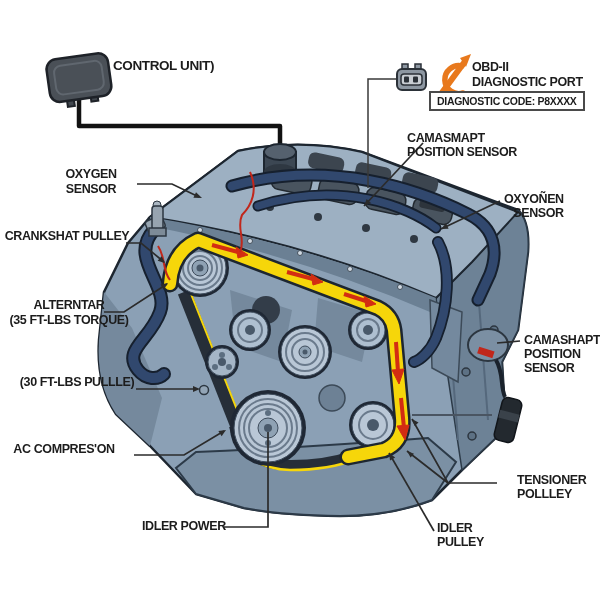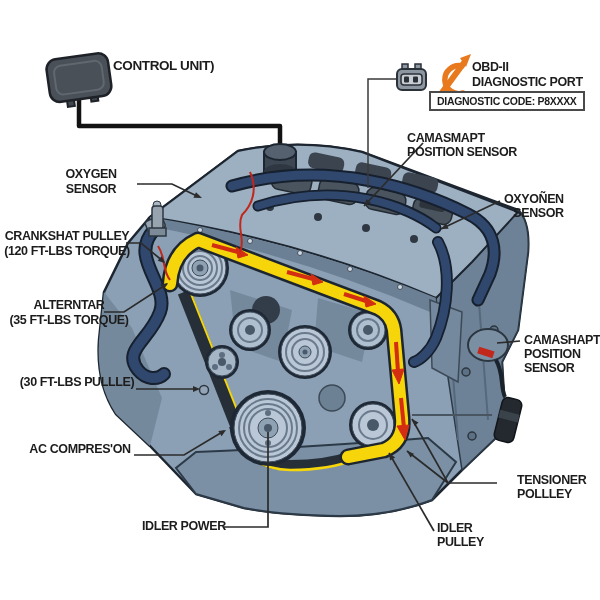--- a/index.html
+++ b/index.html
@@ -268,33 +268,32 @@
 
   <div class="diag-box">DIAGNOSTIC CODE: P8XXXX</div>
 
   <div class="label center" style="left:36px;top:167px;width:110px;">
     <div>OXYGEN</div>
     <div>SENSOR</div>
   </div>
 
   <div class="label center" style="left:4px;top:229px;width:126px;">
     <div>CRANKSHAT PULLEY</div>
-    <div>(120 FT-LBS TORQUE)</div>
   </div>
 
   <div class="label center" style="left:8px;top:298px;width:122px;">
     <div>ALTERNTAR</div>
     <div>(35 FT-LBS TORQUE)</div>
   </div>
 
   <div class="label center" style="left:16px;top:375px;width:122px;">
     <div>(30 FT-LBS PULLLE)</div>
   </div>
 
-  <div class="label center" style="left:18px;top:442px;width:124px;">
+  <div class="label center" style="left:2px;top:442px;width:124px;">
     <div>AC COMPRES'ON</div>
   </div>
 
   <div class="label" style="left:142px;top:519px;">
     <div>IDLER POWER</div>
   </div>
 
   <div class="label rlab" style="left:407px;top:131px;">
     <div>CAMASMAPT</div>
     <div>POSITION SENSOR</div>

